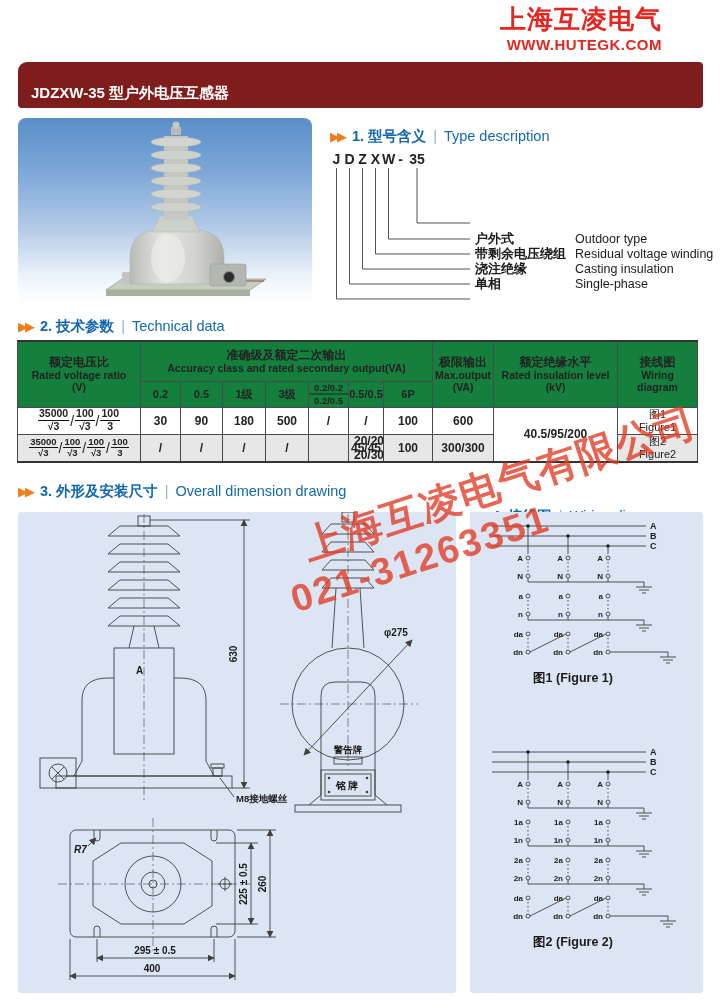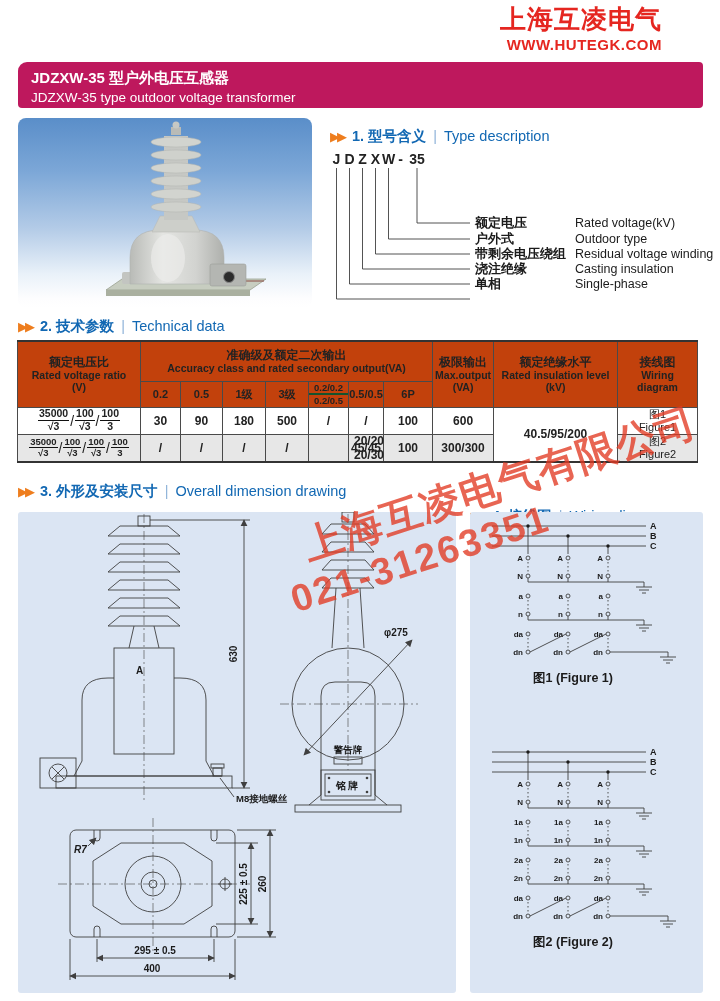--- a/index.html
+++ b/index.html
@@ -3,22 +3,22 @@
 <meta charset="utf-8">
 <style>
   html,body{margin:0;padding:0;}
   body{width:720px;height:1001px;position:relative;background:#fff;overflow:hidden;
        font-family:"Liberation Sans","DejaVu Sans",sans-serif;color:#222;}
   
   #logo-block{position:absolute;top:5px;right:58px;text-align:right;}
   #logo{font-size:26px;font-weight:bold;color:#e52620;letter-spacing:1px;line-height:1.1;}
   #website{font-size:15px;font-weight:bold;color:#e52620;margin-top:2px;letter-spacing:.5px;}
   
-  #title-bar{position:absolute;left:18px;top:62px;width:685px;height:46px;background:#be185d;
-             border-radius:9px 4px 4px 4px;color:#fff;padding:5px 0 0 13px;box-sizing:border-box;}
+  #title-bar{position:absolute;left:18px;top:62px;width:685px;height:46px;background:#7f1d1d;
+             border-radius:9px 4px 4px 4px;color:#fff;padding:20px 0 0 13px;box-sizing:border-box;}
   #title-zh{font-size:15px;font-weight:bold;line-height:21px;}
   #title-en{font-size:13.5px;line-height:19px;}
   
   #photo{position:absolute;left:18px;top:118px;width:294px;height:190px;border-radius:8px;
          background:linear-gradient(180deg,#5a8ec9 0%,#7ca7d7 28%,#b3cbe7 58%,#e9f1f9 82%,#fdfdfe 95%,#ffffff 100%);
          overflow:hidden;}
   
   .sec{position:absolute;white-space:nowrap;font-size:14.5px;}
   .sec .arr{color:#ee7d1d;font-size:13px;letter-spacing:-3px;margin-right:8px;}
   .sec .zh{color:#1268b3;font-weight:bold;}
@@ -29,21 +29,21 @@
   .mletter{display:inline-block;width:13px;text-align:center;font-weight:bold;font-size:14px;color:#222;}
   .mdash{width:11px;}
   .mnum{width:22px;}
   .mrow{position:absolute;height:16px;line-height:16px;font-size:13px;white-space:nowrap;}
   .mrow .mzh{position:absolute;left:145px;font-weight:bold;color:#1b1b1b;}
   .mrow .men{position:absolute;left:245px;color:#1b1b1b;font-size:12.5px;}
   
   #tech-table{position:absolute;left:17px;top:340px;width:680px;border-collapse:collapse;table-layout:fixed;
               border-top:2px solid #333;border-bottom:2px solid #333;}
   #tech-table th,#tech-table td{border:1px solid #4a4a4a;text-align:center;vertical-align:middle;padding:0;}
-  #tech-table th{background:#c2410c;font-weight:bold;}
+  #tech-table th{background:#15803d;font-weight:bold;}
   .th-zh{font-size:12px;font-weight:bold;line-height:14px;}
   .th-en{font-size:10.5px;font-weight:bold;line-height:12px;}
   .sub{font-size:11px;height:20px;padding-left:48px;}
   .splitcell div{line-height:1;}
   .splitcell .top{border-bottom:2px solid #14532d;}
   th.splitcell div{font-size:9.5px;padding:1px 0;}
   td.splitcell div{font-size:12px;font-weight:bold;padding:0 0;margin-left:45px;}
   .drow{height:24px;font-size:12px;font-weight:bold;}
   .drow.alt td{background:#e7e7e7;}
   .drow td.nobg{background:#fff;}
@@ -127,24 +127,20 @@
     <span class="mletter">J</span><span class="mletter">D</span><span class="mletter">Z</span><span class="mletter">X</span><span class="mletter">W</span><span class="mletter mdash">-</span><span class="mletter mnum">35</span>
   </div>
   <svg style="position:absolute;left:0;top:18px;" width="380" height="140" viewBox="0 0 380 140">
     <path class="ln" d="M87,0 V55 H140"></path>
     <path class="ln" d="M58.5,0 V71 H140"></path>
     <path class="ln" d="M45.5,0 V86 H140"></path>
     <path class="ln" d="M32.5,0 V101 H140"></path>
     <path class="ln" d="M19.5,0 V116 H140"></path>
     <path class="ln" d="M6.5,0 V131 H140"></path>
   </svg>
-  <div class="mrow" style="top:65px;width:380px;">
-    <span class="mzh">额定电压</span>
-    <span class="men">Rated voltage(kV)</span>
-  </div>
   <div class="mrow" style="top:81px;width:380px;">
     <span class="mzh">户外式</span>
     <span class="men">Outdoor type</span>
   </div>
   <div class="mrow" style="top:96px;width:380px;">
     <span class="mzh">带剩余电压绕组</span>
     <span class="men">Residual voltage winding</span>
   </div>
   <div class="mrow" style="top:111px;width:380px;">
     <span class="mzh">浇注绝缘</span>

